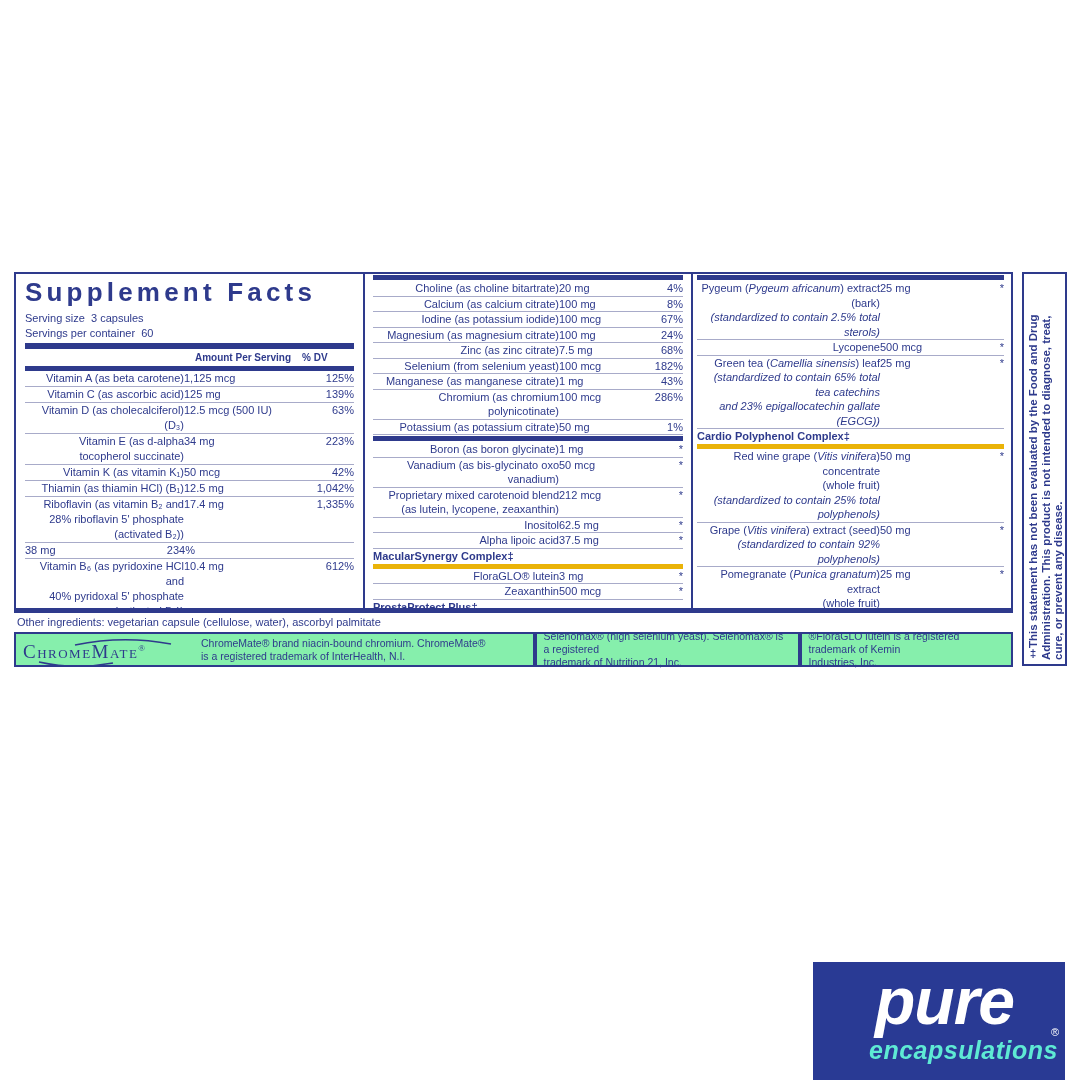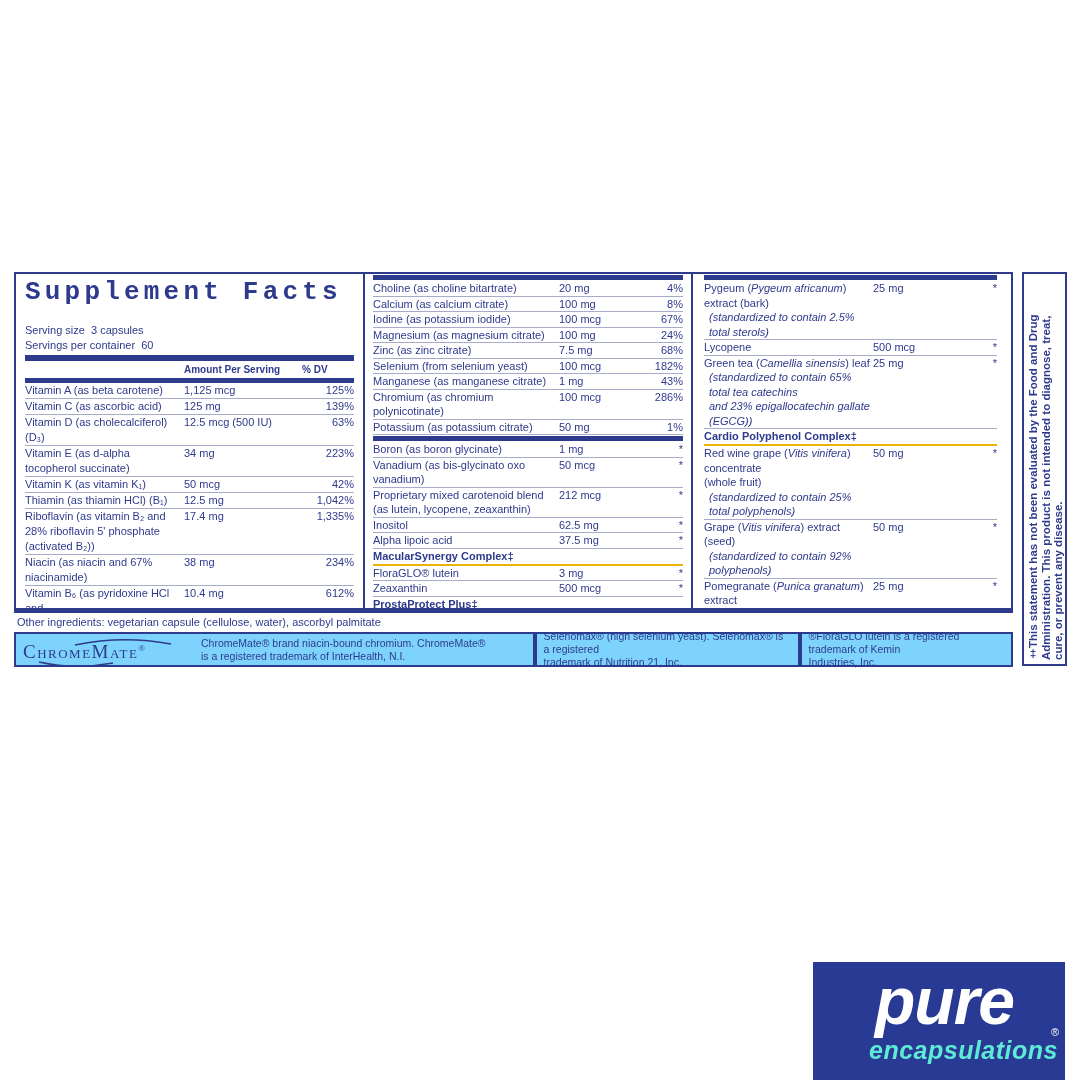--- a/index.html
+++ b/index.html
@@ -9,52 +9,52 @@
     font-family:"Liberation Sans", sans-serif;
   }
   .panel {
     position:absolute; left:14px; top:272px; width:999px; height:341px;
     box-sizing:border-box; border:2px solid #2e3a8c; border-bottom-width:5px;
     display:flex; background:#fff;
   }
   .col { box-sizing:border-box; overflow:hidden; }
   .col1 { width:347px; padding:2px 9px 0 9px; }
   .col2 { width:328px; border-left:2px solid #2e3a8c; padding:0 8px; }
-  .col3 { width:317px; border-left:2px solid #2e3a8c; padding:0 11px; }
-
-  .title { font-size:26px; font-weight:bold; letter-spacing:4.2px; white-space:nowrap; margin:1px 0 16px 0;font-family:Liberation Mono, monospace; }
+  .col3 { width:317px; border-left:2px solid #2e3a8c; padding:0 4px; }
+
+  .title { font-size:26px; font-weight:bold; letter-spacing:4.2px; white-space:nowrap; margin:1px 0 3px 0; }
   .serv  { font-size:11px; line-height:14.5px; white-space:pre-wrap; }
   .hbar  { height:6px; background:#2e3a8c; margin-top:3px; }
   .hbar2 { height:5px; background:#2e3a8c; }
   .hdr   { display:flex; font-size:10px; font-weight:bold; line-height:13px; padding:2px 0; }
   .hdr .sp { flex:1; }
-  .hdr .a  { width:118px; text-align:left; }
+  .hdr .a  { width:118px; text-align:center; }
   .hdr .d  { width:52px; text-align:left; }
 
   .row { display:flex; align-items:flex-start; border-bottom:1px solid #a8abc9; }
   .rows > .row:last-child { border-bottom:none; }
-  .name { flex:1; }
+  .name { flex:1;text-align:right; }
   .nline { font-size:11px; line-height:14.5px; }
   .col1 .nline { line-height:15px; }
   .nline.ind { margin-left:5px;font-style:italic; }
   .nline i { font-style:italic; }
   .amt { width:118px; text-align:left; }
   .dv  { width:52px; text-align:right; font-size:11px; line-height:14.5px; }
   .c23 .amt { width:84px; }
   .c23 .dv  { width:40px; }
-  .sectionrow { font-size:11px; font-weight:bold; line-height:15px; border-bottom:2px solid #eab308; }
+  .sectionrow { font-size:11px; font-weight:bold; line-height:15px; border-bottom:5px solid #eab308; }
   .thickbar { height:5px; background:#2e3a8c; margin:1px 0; }
 
   .other { position:absolute; left:17px; top:616px; font-size:11px; }
 
   .tmrow { position:absolute; left:14px; top:632px; width:999px; display:flex; justify-content:space-between; }
   .tmbox {
     box-sizing:border-box; border:2px solid #2e3a8c; height:35px;
     display:flex; align-items:center; padding:2px 7px;
-    font-size:10.5px; line-height:13px; background:#7dd3fc;
+    font-size:10.5px; line-height:13px; background:#86efac;
   }
   .tmbox1 { width:553px; } .tmbox2 { width:281px; } .tmbox3 { width:226px; }
   .cmlogo {
     position:relative; flex:0 0 auto; width:178px; margin-top:2px;
     font-family:"Liberation Serif", serif; font-variant:small-caps;
     font-size:19px; letter-spacing:1.5px; white-space:nowrap;
   }
   .cmlogo sup { font-size:9px; vertical-align:super; letter-spacing:0; }
   .cmlogo svg { position:absolute; left:0; top:-7px; pointer-events:none; }
 
@@ -154,23 +154,20 @@
           <div class="name">
             <div class="nline"><span>Riboflavin (as vitamin B₂ and</span></div>
             <div class="nline"><span>28% riboflavin 5' phosphate (activated B₂))</span></div>
           </div>
           <div class="amt">
             <div class="nline"><span>17.4 mg</span></div>
           </div>
           <div class="dv">1,335%</div>
         </div>
         <div class="row">
-          <div class="name">
-            <div class="nline"><span>Niacin (as niacin and 67% niacinamide)</span></div>
-          </div>
           <div class="amt">
             <div class="nline"><span>38 mg</span></div>
           </div>
           <div class="dv">234%</div>
         </div>
         <div class="row">
           <div class="name">
             <div class="nline"><span>Vitamin B₆ (as pyridoxine HCl and</span></div>
             <div class="nline"><span>40% pyridoxal 5' phosphate (activated B₆))</span></div>
           </div>

